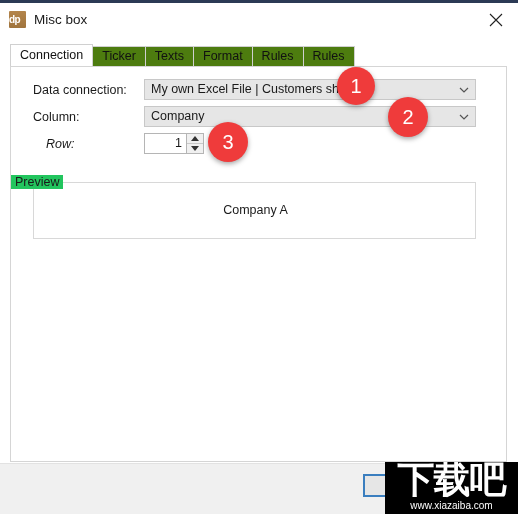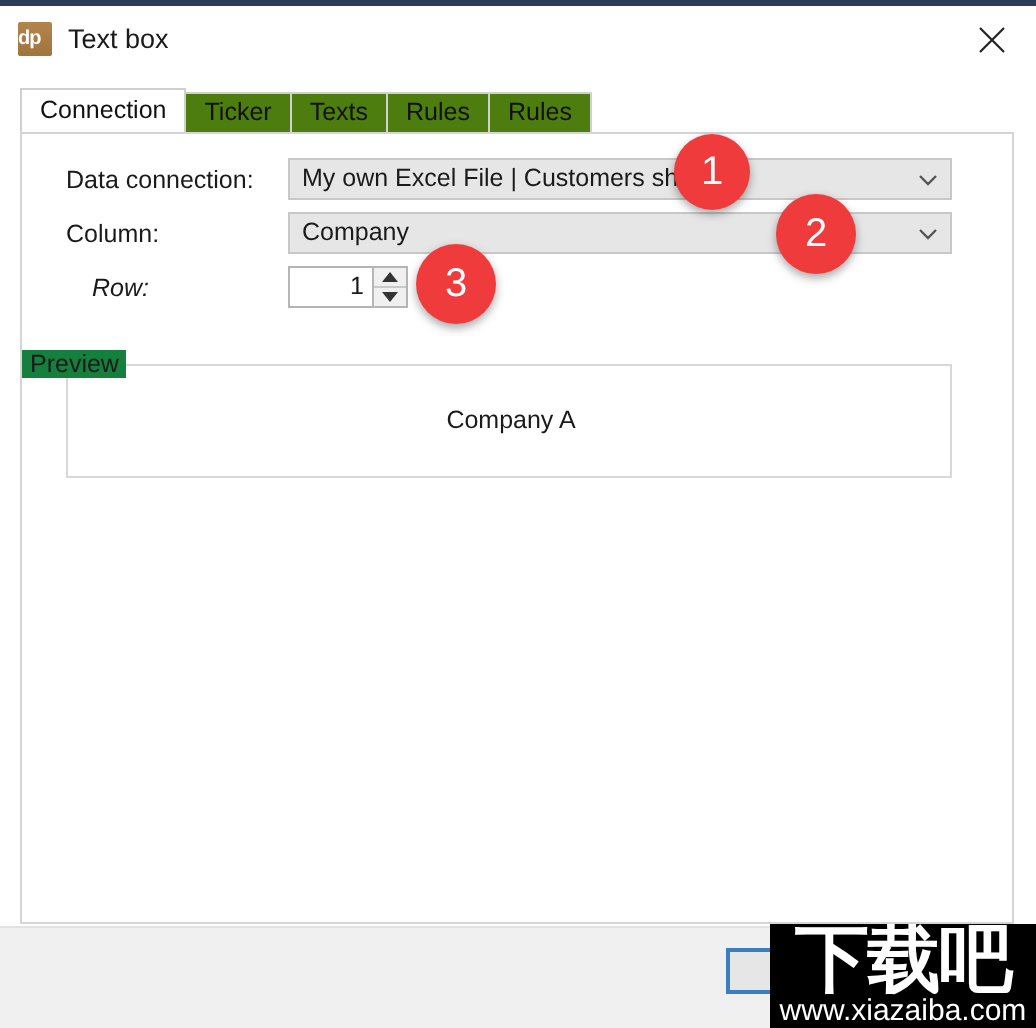--- a/index.html
+++ b/index.html
@@ -183,21 +183,21 @@
   .groupbox {
     position: absolute;
     left: 33px; top: 182px;
     width: 443px; height: 57px;
     border: 1px solid #d8d8d8;
     box-sizing: border-box;
   }
   .groupbox-title {
     position: absolute;
     left: 11px; top: 175px;
-    background: #15803d;
+    background: #22c55e;
     padding: 0 4px;
     font-size: 12.5px;
     color: #1a1a1a;
     line-height: 14px;
   }
   .preview-content {
     position: absolute;
     left: 0; top: 20px;
     width: 443px;
     text-align: center;
@@ -259,48 +259,49 @@
     font-family: "DejaVu Sans", sans-serif;
     letter-spacing: -1px;
     line-height: 42px;
   }
   .wm-url {
     position: absolute;
     left: 0; bottom: 2px;
     width: 133px;
     text-align: center;
     color: #ffffff;
-    font-size: 15px;
+    font-size: 10px;
     font-family: "Liberation Sans", sans-serif;
     line-height: 12px;
   }
 </style>
 </head>
 <body>
 
 <div id="app">
 
   <div class="top-accent"></div>
 
   <div class="titlebar">
     <div class="app-icon">dp</div>
-    <div class="title-text">Text box</div>
+    <div class="title-text">Misc box</div>
     <div class="close-btn">
       <span>
         <svg width="14" height="14" viewBox="0 0 14 14">
           <path d="M1 1 L13 13 M13 1 L1 13" stroke="#222" stroke-width="1.1" fill="none"></path>
         </svg>
       </span>
     </div>
   </div>
 
   <div class="tabstrip">
     <div class="tab active">Connection</div>
     <div class="tab">Ticker</div>
     <div class="tab">Texts</div>
+    <div class="tab">Format</div>
     <div class="tab">Rules</div>
     <div class="tab">Rules</div>
   </div>
 
   <div class="tabpanel"></div>
 
   <div class="field-label" id="lbl-dc">Data connection:</div>
   <div class="combo" id="combo-dc">
     <span class="combo-text">My own Excel File | Customers sheet</span>
     <span class="combo-arrow">

